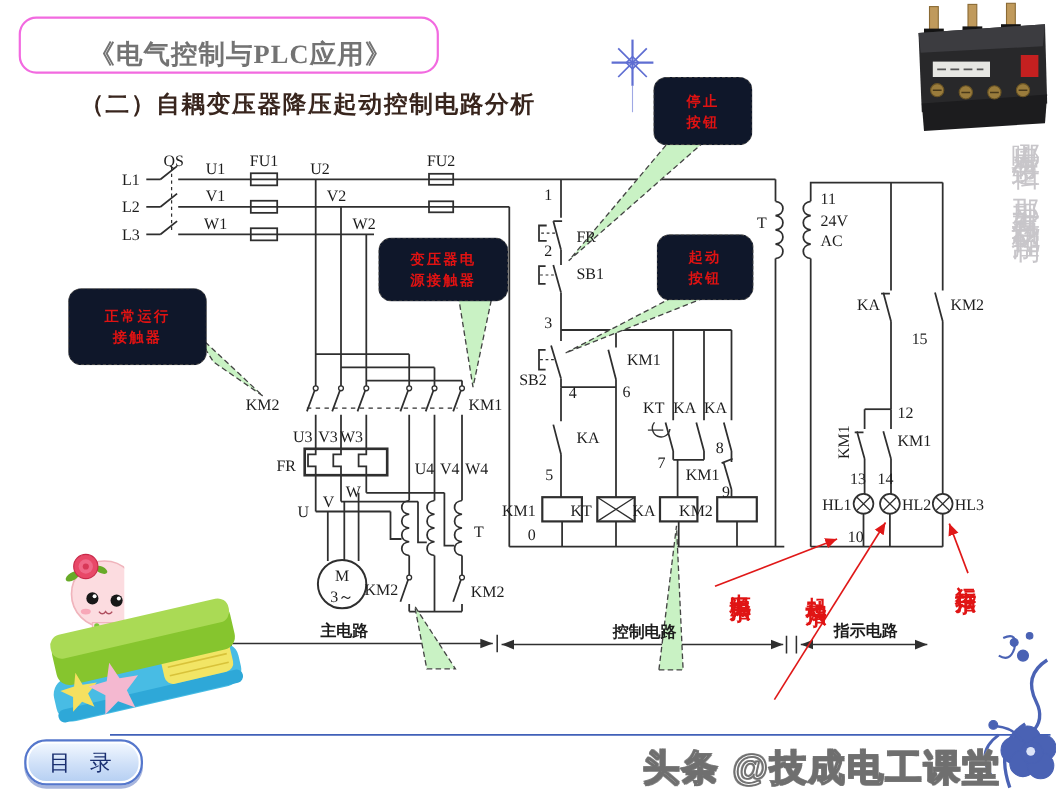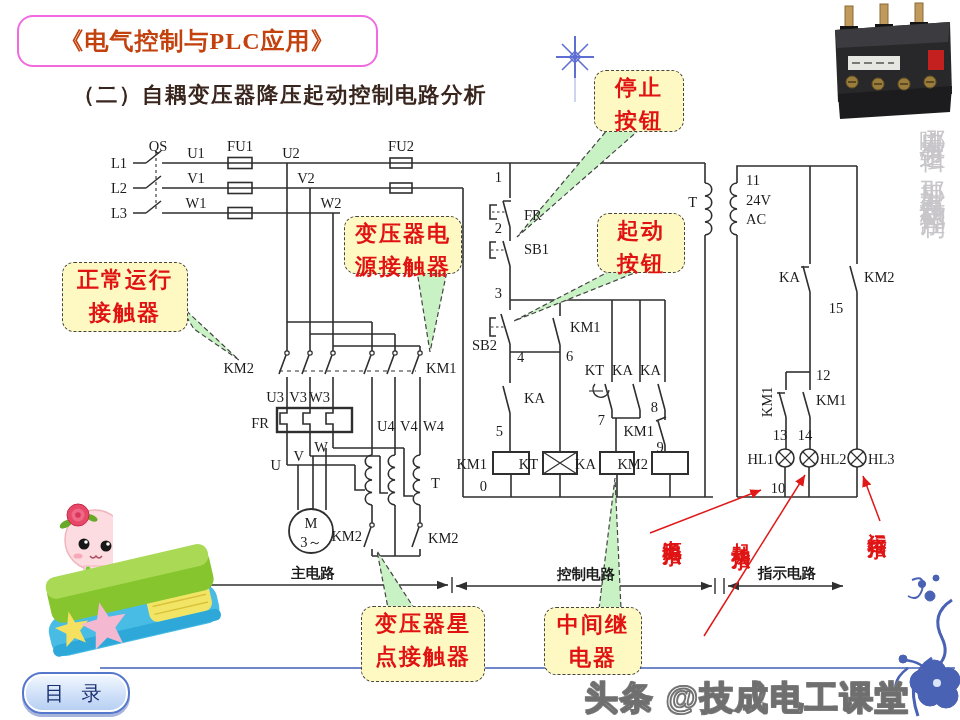--- a/index.html
+++ b/index.html
@@ -2,29 +2,29 @@
 <html><head>
 <meta charset="utf-8">
 <style>
   html,body{margin:0;padding:0;background:#fff;}
   .stage{position:relative;width:960px;height:720px;background:#fff;overflow:hidden;
          font-family:"Liberation Sans",sans-serif;}
   .stage svg.main{position:absolute;left:0;top:0;}
   svg text{font-family:"Liberation Serif","DejaVu Serif",serif;fill:#1c1c1c;font-size:14.5px;}
 
   .title-box{position:absolute;left:17px;top:15px;width:357px;height:48px;
-    border:2.2px solid #f26ae0;border-radius:16px;display:flex;align-items:center;justify-content:center;
-    color:#c2410c;font-size:24px;font-weight:600;letter-spacing:1px;
-    font-family:"Liberation Serif",serif;background:#fff;}
+    border:2.2px solid #f26ae0;border-radius:16px;display:flex;align-items:flex-end;justify-content:center;
+    color:#737373;font-size:24px;font-weight:600;letter-spacing:1px;
+    font-family:"Liberation Serif",serif;background:#fff;padding-left:21px;}
   .slide-title{position:absolute;left:73px;top:80px;color:#38251d;font-size:21.5px;font-weight:bold;
     letter-spacing:1.5px;font-family:Liberation Sans, sans-serif;}
 
-  .callout{position:absolute;background:#fef9c3;border:1.6px dashed #444;border-radius:12px;
-    display:flex;flex-direction:column;align-items:center;justify-content:flex-start;
-    color:#e01212;font-weight:bold;font-size:22px;letter-spacing:2px;line-height:1.5;
+  .callout{position:absolute;background:#0f172a;border:1.6px dashed #444;border-radius:12px;
+    display:flex;flex-direction:column;align-items:center;justify-content:center;
+    color:#e01212;font-weight:bold;font-size:13px;letter-spacing:2px;line-height:1.5;
     font-family:"Liberation Serif",serif;z-index:5;}
   .co-stop{left:594px;top:70px;width:88px;height:60px;}
   .co-start{left:597px;top:213px;width:86px;height:58px;}
   .co-xfmr{left:344px;top:216px;width:116px;height:56px;}
   .co-normal{left:62px;top:262px;width:124px;height:68px;}
   .co-star{left:361px;top:606px;width:122px;height:74px;}
   .co-relay{left:544px;top:607px;width:96px;height:66px;}
 
   .vnote{position:absolute;writing-mode:vertical-rl;text-orientation:upright;
     color:#e01414;font-weight:bold;font-size:19px;letter-spacing:3px;z-index:6;
@@ -387,28 +387,20 @@
   <span>按钮</span>
 </div>
 <div class="callout co-xfmr">
   <span>变压器电</span>
   <span>源接触器</span>
 </div>
 <div class="callout co-normal">
   <span>正常运行</span>
   <span>接触器</span>
 </div>
-<div class="callout co-star">
-  <span>变压器星</span>
-  <span>点接触器</span>
-</div>
-<div class="callout co-relay">
-  <span>中间继</span>
-  <span>电器</span>
-</div>
 
 <div class="vnote vn-power">电源指示</div>
 <div class="vnote vn-start">起动指示</div>
 <div class="vnote vn-run">运行指示</div>
 
 <div class="side-note">哪里有逻辑，那里就有自动化控制</div>
 
 <div class="watermark">头条 @技成电工课堂</div>
 
 <div class="toc-btn">

